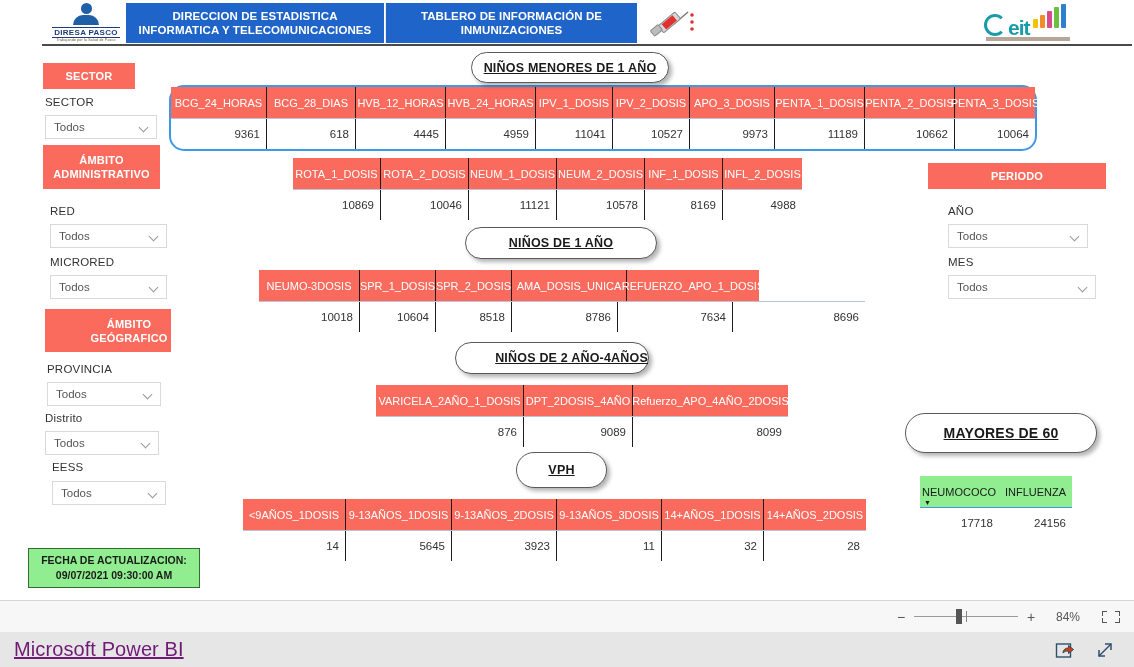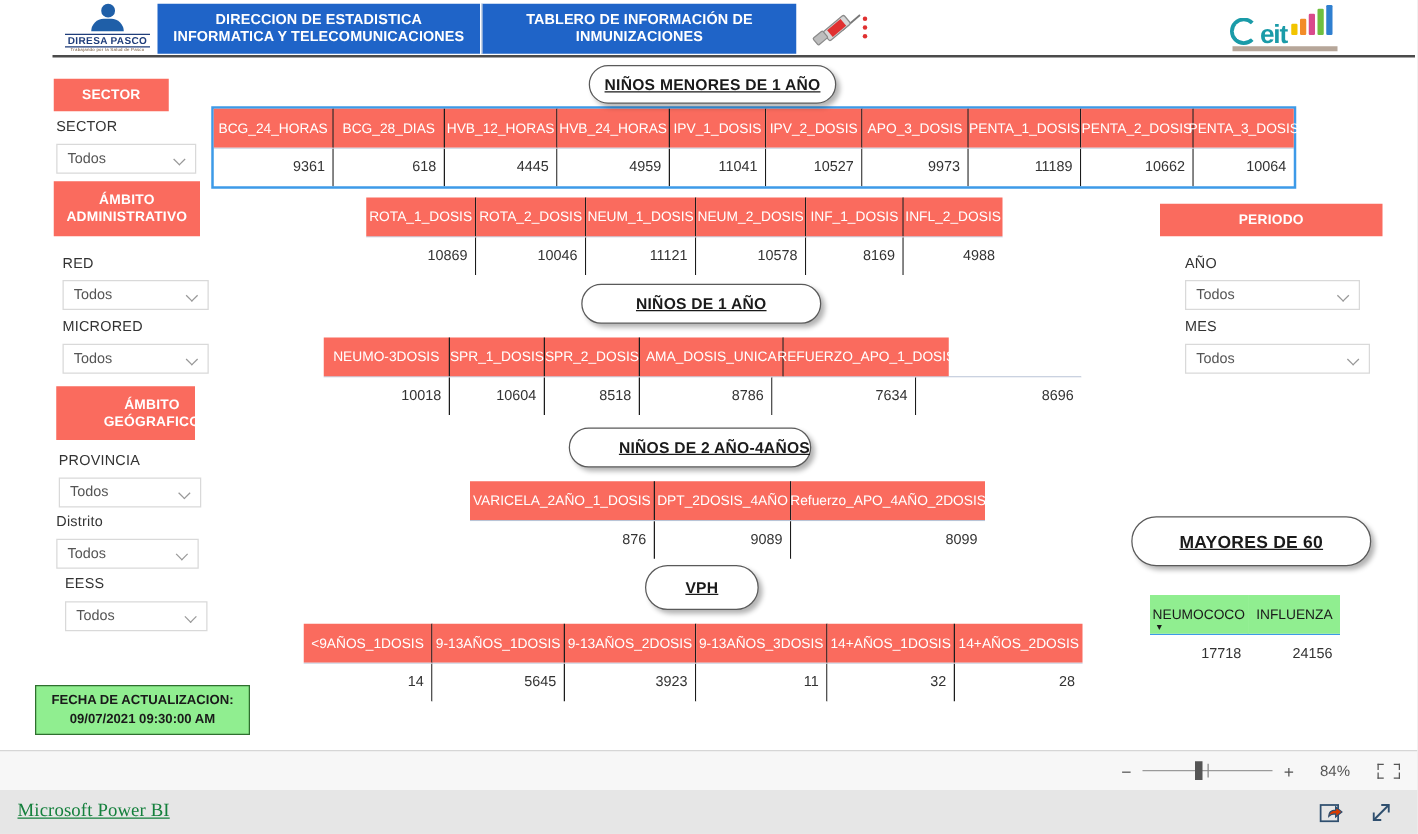--- a/index.html
+++ b/index.html
@@ -179,22 +179,22 @@
   .fitbtn i:nth-child(3){ left:4px; bottom:3px; border-right:none; border-top:none;}
   .fitbtn i:nth-child(4){ right:4px; bottom:3px; border-left:none; border-top:none;}
 
   
   .footer {
     position: absolute; left: 0; top: 632px; width: 1134px; height: 35px;
     background: #e6e6e6;
     display: flex; align-items: center;
   }
   .footer .brand {
-    margin-left: 14px; font-size: 15px; color: #15803d;
-    text-decoration: underline; letter-spacing: .1px; font-family: Liberation Serif, serif;
+    margin-left: 14px; font-size: 20px; color: #701a75;
+    text-decoration: underline; letter-spacing: .1px;
   }
   .footer .spacer { flex: 1; }
   .ficon { width: 22px; height: 22px; margin-right: 18px; position: relative; }
 </style>
 </head>
 <body>
 
 <div id="app">
 
   <div class="canvas">
@@ -251,21 +251,21 @@
       <span class="val">Todos</span>
       <span class="chev"></span>
     </div>
 
     <div class="slicer-label" style="left:50px; top:256px;">MICRORED</div>
     <div class="slicer" style="left:50px; top:275px; width:117px;">
       <span class="val">Todos</span>
       <span class="chev"></span>
     </div>
 
-    <div class="redbtn" style="left:45px; top:309px; width:111px; height:43px;padding-left:42px;">ÁMBITO GEÓGRAFICO</div>
+    <div class="redbtn" style="left:45px; top:309px; width:126px; height:43px;padding-left:42px;">ÁMBITO GEÓGRAFICO</div>
 
     <div class="slicer-label" style="left:47px; top:363px;">PROVINCIA</div>
     <div class="slicer" style="left:47px; top:382px; width:114px;">
       <span class="val">Todos</span>
       <span class="chev"></span>
     </div>
 
     <div class="slicer-label" style="left:45px; top:412px;">Distrito</div>
     <div class="slicer" style="left:45px; top:431px; width:114px;">
       <span class="val">Todos</span>
@@ -280,21 +280,21 @@
 
     <div class="greenbox" style="left:28px; top:548px; width:172px; height:40px;">
       <div>FECHA DE ACTUALIZACION:</div>
       <div>09/07/2021 09:30:00 AM</div>
     </div>
 
     <div class="pill" style="left:471px; top:52px; width:198px; height:31px;">
       <span>NIÑOS MENORES DE 1 AÑO</span>
     </div>
 
-    <div class="matrix selected" style="left:171px; top:87px;">
+    <div class="matrix selected" style="left:171px; top:87px;border-radius:13px;">
       <div class="mrow-head">
         <div class="mcell-h" style="width:96px">BCG_24_HORAS</div>
         <div class="mcell-h" style="width:89px">BCG_28_DIAS</div>
         <div class="mcell-h" style="width:90px">HVB_12_HORAS</div>
         <div class="mcell-h" style="width:90px">HVB_24_HORAS</div>
         <div class="mcell-h" style="width:77px">IPV_1_DOSIS</div>
         <div class="mcell-h" style="width:77px">IPV_2_DOSIS</div>
         <div class="mcell-h" style="width:85px">APO_3_DOSIS</div>
         <div class="mcell-h" style="width:90px">PENTA_1_DOSIS</div>
         <div class="mcell-h" style="width:90px">PENTA_2_DOSIS</div>

